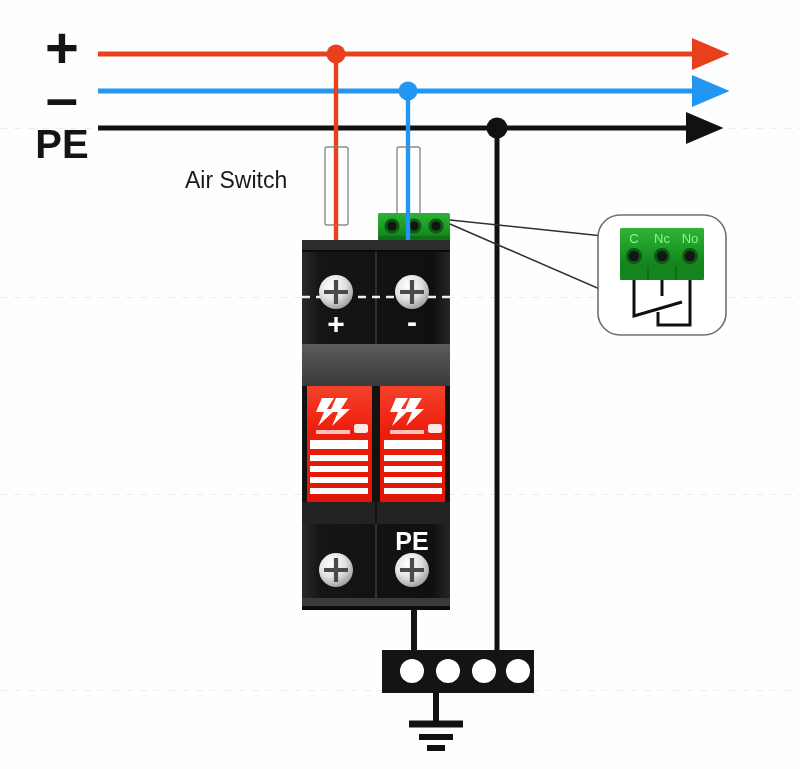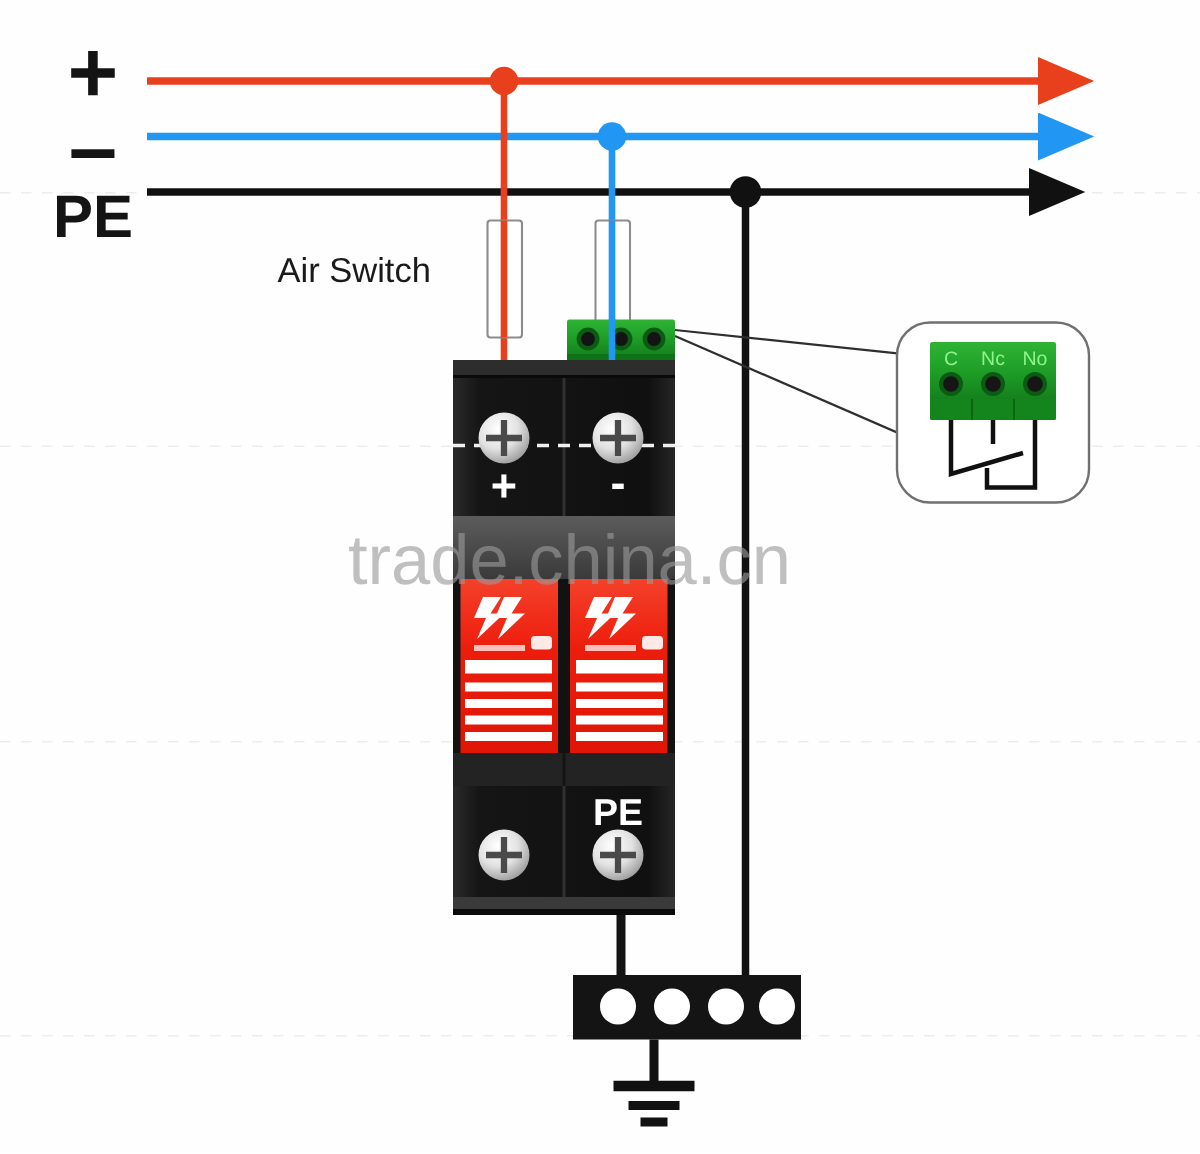--- a/index.html
+++ b/index.html
@@ -262,15 +262,14 @@
     </g>
 
     <text x="62" y="68" fill="#141414" font-size="58" font-weight="bold" font-family="Liberation Sans, sans-serif" text-anchor="middle">+</text>
     <text x="62" y="118" fill="#141414" font-size="58" font-weight="bold" font-family="Liberation Sans, sans-serif" text-anchor="middle">–</text>
     <text x="62" y="158" fill="#141414" font-size="40" font-weight="bold" font-family="Liberation Sans, sans-serif" text-anchor="middle">PE</text>
 
     <text x="185" y="188" fill="#1a1a1a" font-size="23" font-family="Liberation Sans, sans-serif" text-anchor="start">Air Switch</text>
 
   </svg>
 
-  <div class="wm">trade.china.cn</div>
 
 </div>
 
 </body></html>

